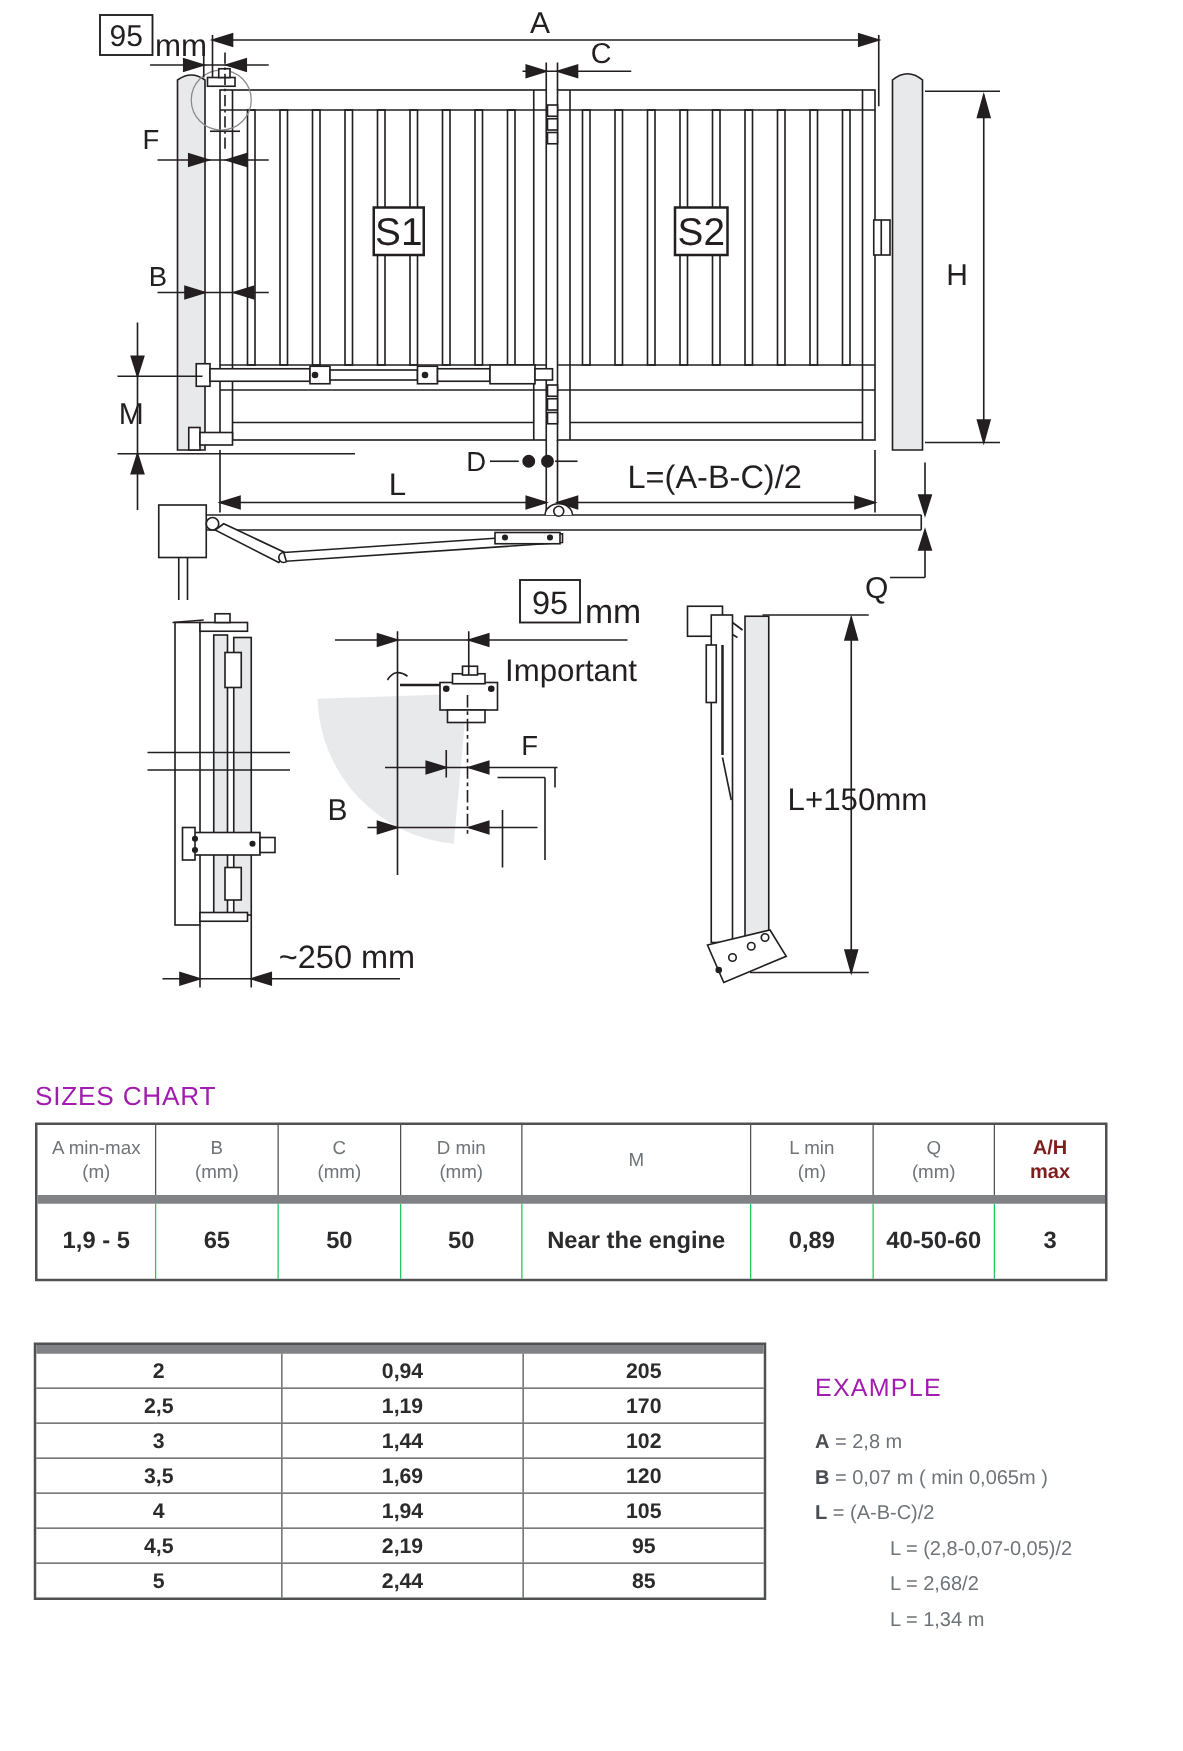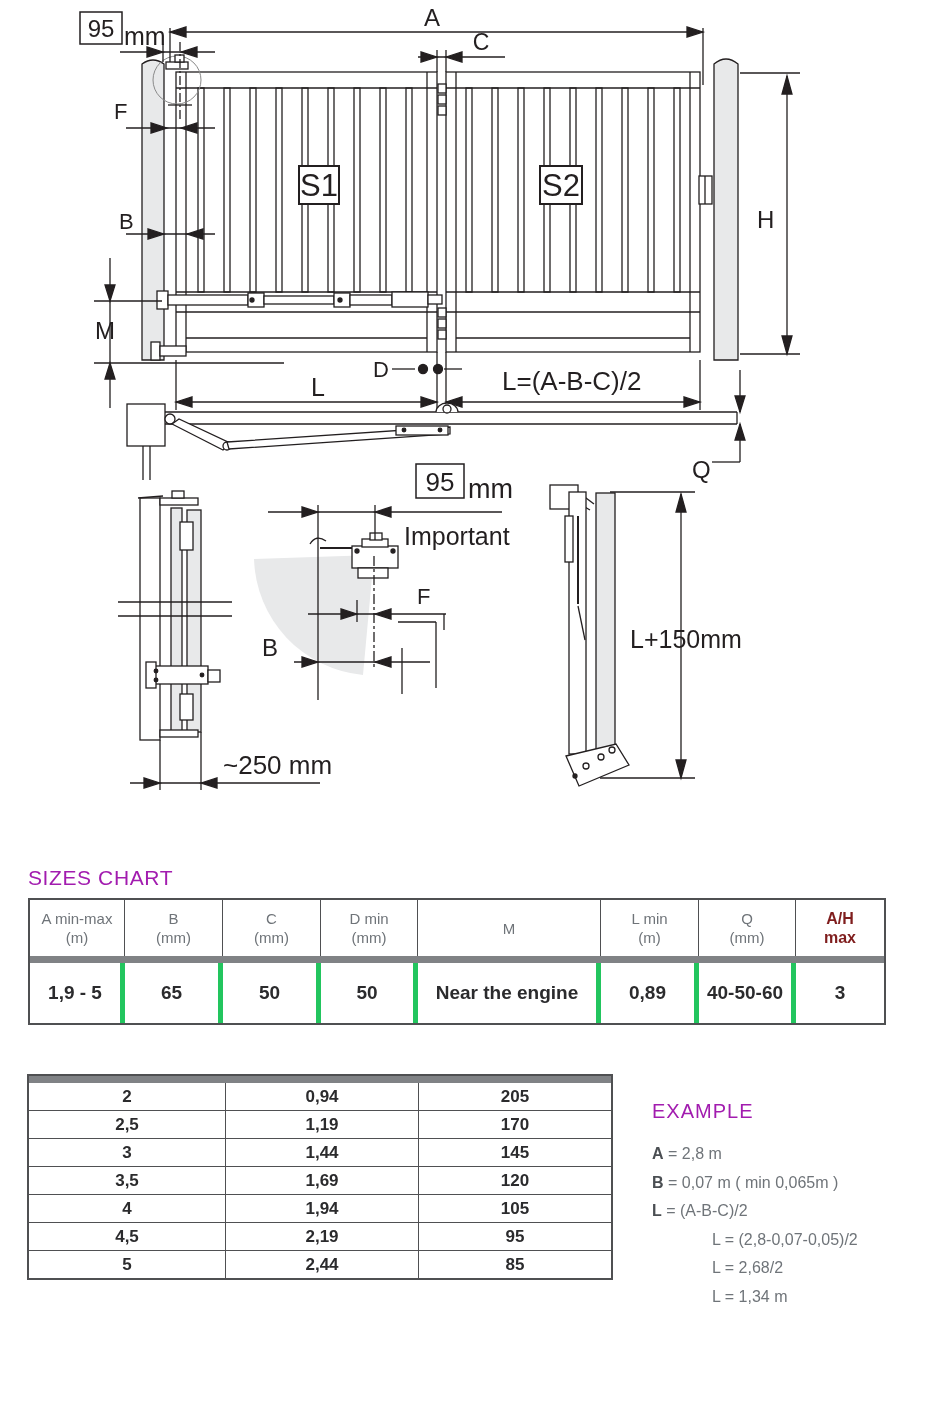--- a/index.html
+++ b/index.html
@@ -12,21 +12,21 @@
   #sizes-title{left:28px;top:866px}
   
   .tbl{position:absolute;border:2px solid #4f5052;background:#fff}
   #sizes-table{left:28px;top:898px;width:858px}
   .grid8{display:grid;grid-template-columns:95px 98px 98px 97px 183px 98px 97px auto}
   .hcell{border-right:1px solid #4f5052;display:flex;flex-direction:column;align-items:center;justify-content:center;
          text-align:center;color:#6f7479;font-size:15px;line-height:19px;height:56px}
   .hcell:last-child,.vcell:last-child{border-right:none}
   .hcell.bold{color:#7f1d1d;font-weight:bold;font-size:16px}
   .divbar{height:7px;background:#808285}
-  .vcell{border-right:5px solid #22c55e;display:flex;align-items:center;justify-content:center;
+  .vcell{border-right:1px solid #22c55e;display:flex;align-items:center;justify-content:center;
          font-size:19px;font-weight:bold;color:#2b2b2d;height:60px}
   
   #opening-table{left:27px;top:1074px;width:586px}
   .grid3{display:grid;grid-template-columns:197px 193px auto}
   .ohcell{border-right:1px solid #4f5052;display:flex;align-items:center;justify-content:center;
           color:#6f7479;font-size:15px;height:57px;text-align:center}
   .ohcell:last-child,.ocell:last-child{border-right:none}
   .orow{border-bottom:1px solid #4f5052}
   .orow:last-child{border-bottom:none}
   .ocell{border-right:1px solid #4f5052;display:flex;align-items:center;justify-content:center;
@@ -407,21 +407,21 @@
       <div class="ocell">205</div>
     </div>
     <div class="grid3 orow">
       <div class="ocell">2,5</div>
       <div class="ocell">1,19</div>
       <div class="ocell">170</div>
     </div>
     <div class="grid3 orow">
       <div class="ocell">3</div>
       <div class="ocell">1,44</div>
-      <div class="ocell">145</div>
+      <div class="ocell">102</div>
     </div>
     <div class="grid3 orow">
       <div class="ocell">3,5</div>
       <div class="ocell">1,69</div>
       <div class="ocell">120</div>
     </div>
     <div class="grid3 orow">
       <div class="ocell">4</div>
       <div class="ocell">1,94</div>
       <div class="ocell">105</div>

